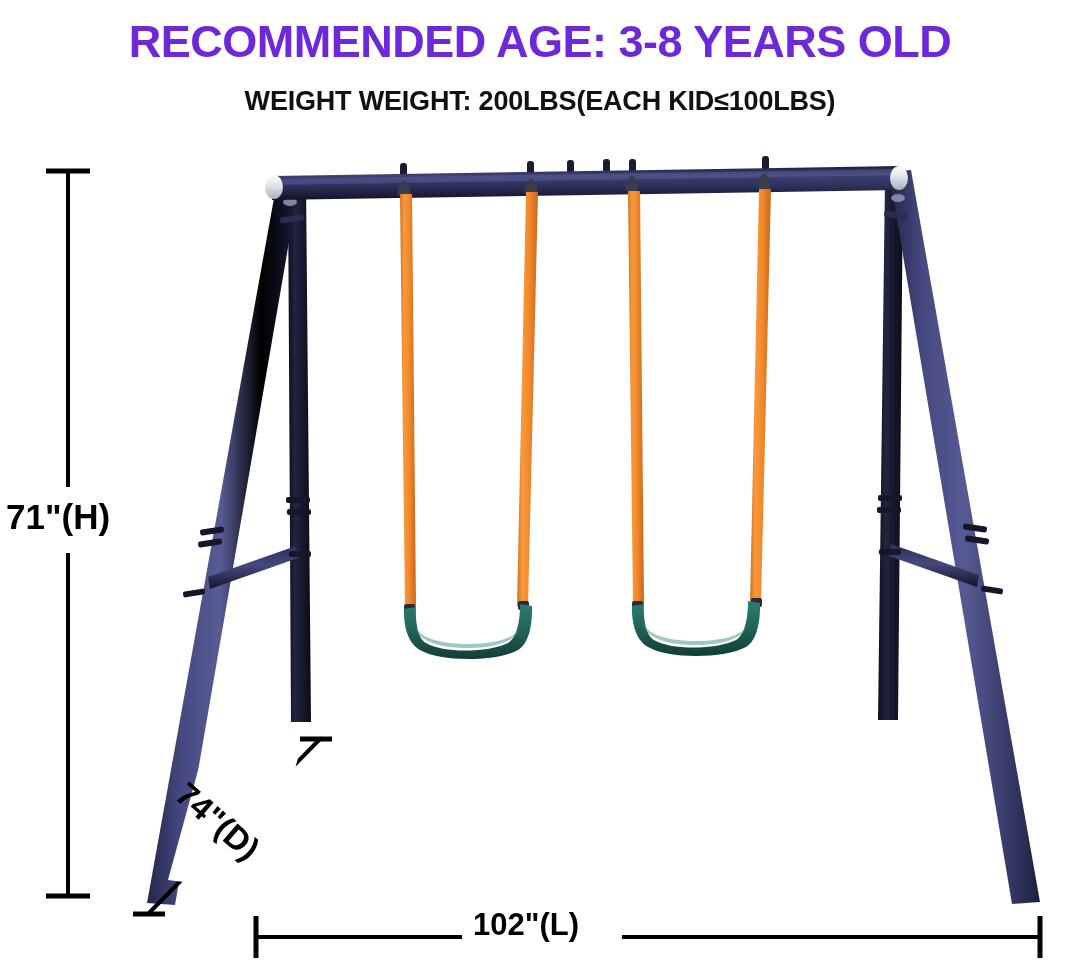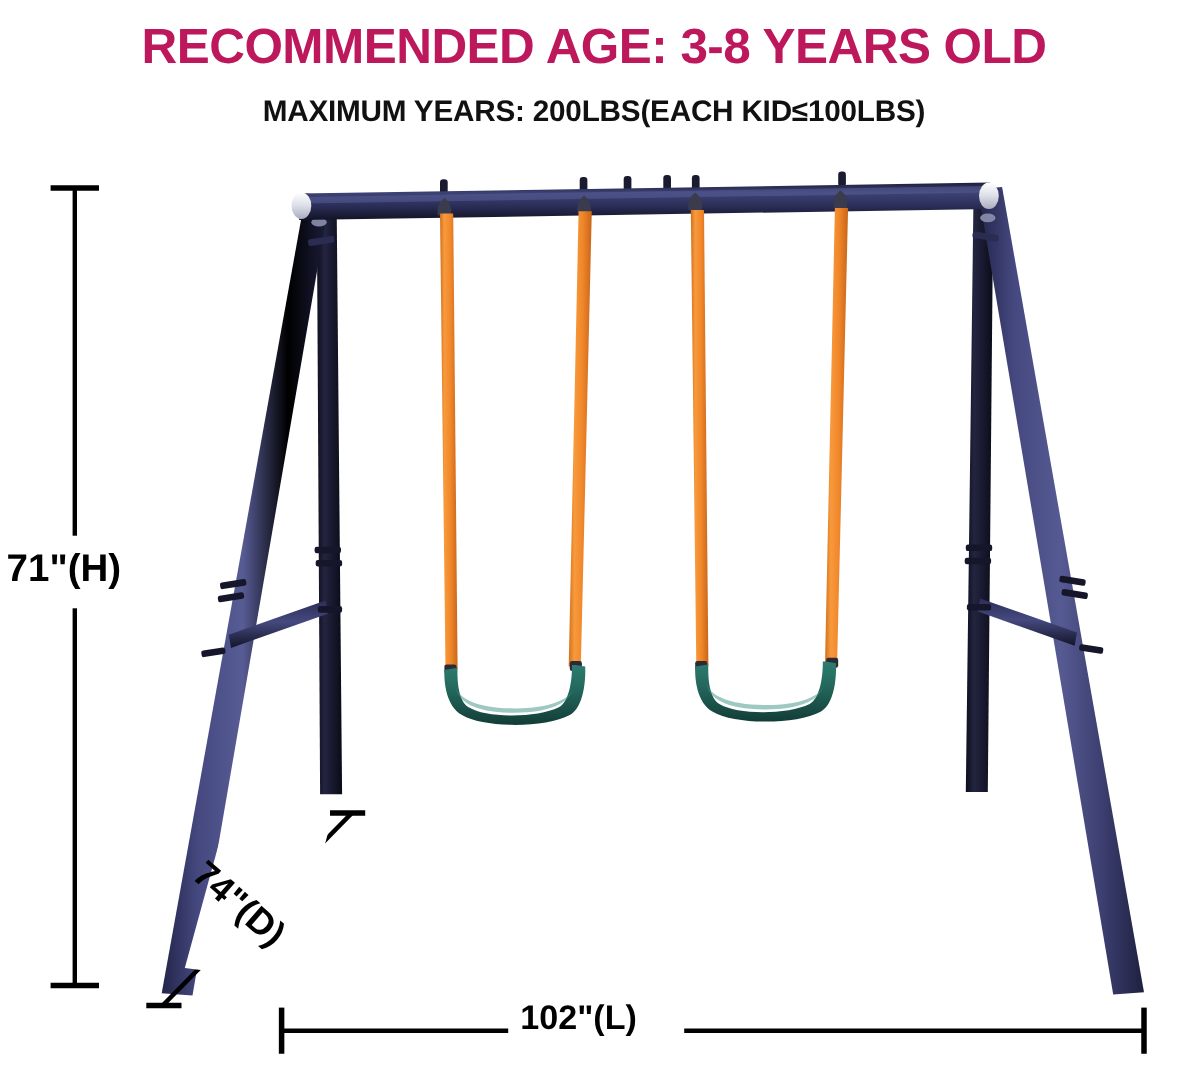--- a/index.html
+++ b/index.html
@@ -23,21 +23,21 @@
   
   .headline {
     position: absolute;
     left: 0;
     top: 16px;
     width: 1080px;
     text-align: center;
     font-size: 45px;
     font-weight: 700;
     letter-spacing: -0.5px;
-    color: #be185d;
+    color: #6d28d9;
     white-space: nowrap;
     font-family: "Liberation Sans", sans-serif;
   }
   .subhead {
     position: absolute;
     left: 0;
     top: 86px;
     width: 1080px;
     text-align: center;
     font-size: 27px;
@@ -83,21 +83,21 @@
     height: 972px;
   }
 </style>
 </head>
 <body>
 
 <div id="page">
 
   <div class="headline">RECOMMENDED AGE: 3-8 YEARS OLD</div>
 
-  <div class="subhead">MAXIMUM YEARS: 200LBS(EACH KID≤100LBS)</div>
+  <div class="subhead">WEIGHT WEIGHT: 200LBS(EACH KID≤100LBS)</div>
 
   <svg id="diagram" viewBox="0 0 1080 972" xmlns="http://www.w3.org/2000/svg">
 
     <defs>
 
       <linearGradient id="gradFrontLeg" x1="0" y1="0" x2="1" y2="0">
         <stop offset="0%" stop-color="#23254a"></stop>
         <stop offset="22%" stop-color="#454980"></stop>
         <stop offset="48%" stop-color="#585c95"></stop>
         <stop offset="75%" stop-color="#3a3d६e"></stop>

